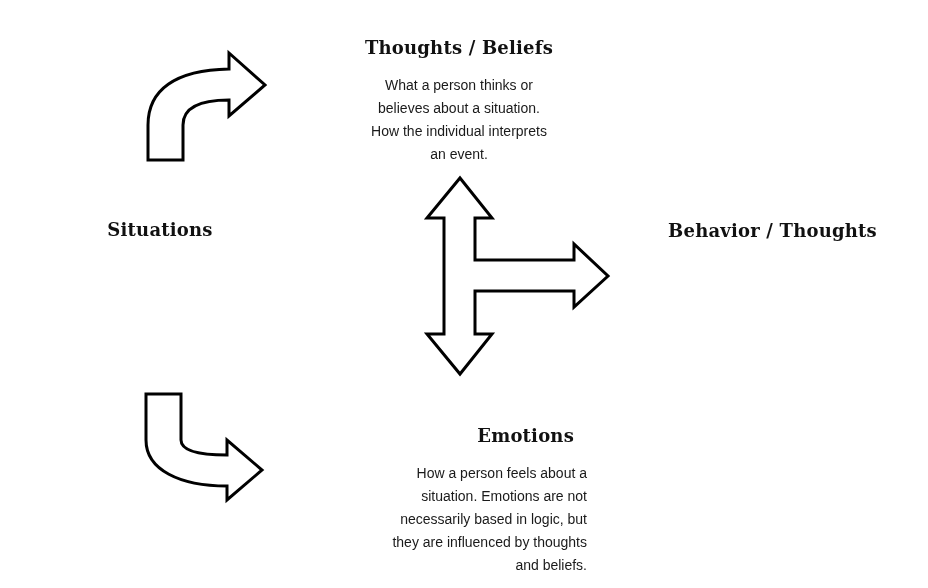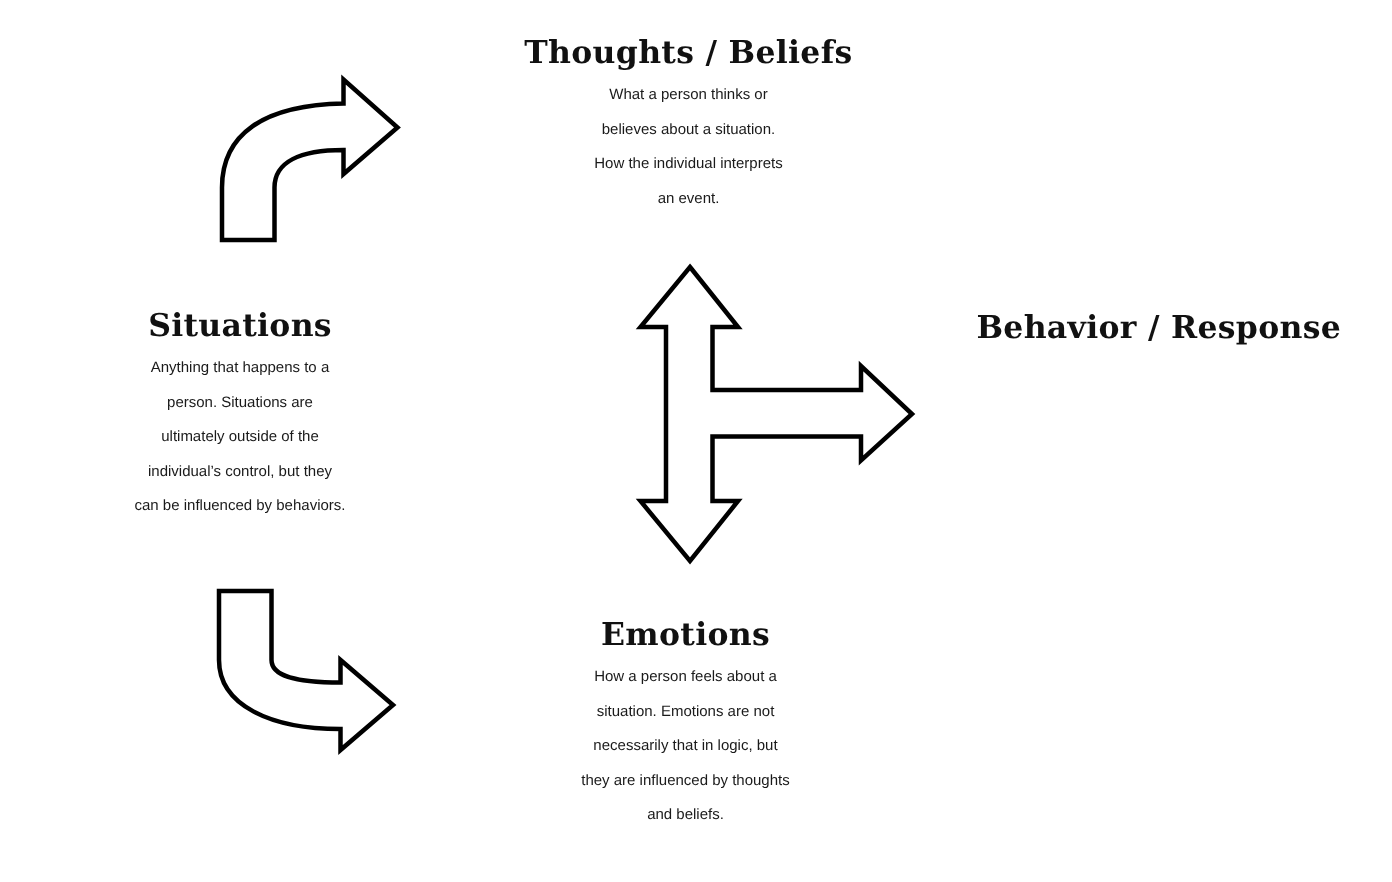--- a/index.html
+++ b/index.html
@@ -1,23 +1,23 @@
 <!DOCTYPE html>
 <html><head>
   <meta charset="utf-8">
   <style>
     html, body { margin: 0; padding: 0; background: #ffffff; }
     body { width: 928px; height: 588px; position: relative; overflow: hidden; font-family: "Liberation Sans", sans-serif; color: #1a1a1a; }
     .block { position: absolute; text-align: center; }
-    .block h2 { margin: 0; font-family: "DejaVu Serif", serif; font-weight: bold; font-size: 21px; letter-spacing: 0.2px; color: #111111; line-height: 26px; }
-    .block p { margin: 4px 0 0 0; font-size: 10px; line-height: 23px; color: #1a1a1a; white-space: pre-line; }
+    .block h2 { margin: 13px; font-family: "DejaVu Serif", serif; font-weight: bold; font-size: 18px; letter-spacing: 0.2px; color: #111111; line-height: 26px; }
+    .block p { margin: 4px 0 0 0; font-size: 14px; line-height: 23px; color: #1a1a1a; white-space: pre-line; }
     #thoughts { left: 329px; top: 22px; width: 260px; }
     #situation { left: 30px; top: 204px; width: 260px; }
     #behavior { left: 640px; top: 205px; width: 265px; }
-    #emotions { left: 327px; top: 410px; width: 260px; }
+    #emotions { left: 327px; top: 410px; width: 260px; text-align: right; }
     svg.arrows { position: absolute; left: 0; top: 0; }
     svg.arrows path { fill: #ffffff; stroke: #000000; stroke-width: 3; stroke-linejoin: miter; }
   </style>
 </head>
 <body>
 
 <svg class="arrows" width="928" height="588" viewBox="0 0 928 588">
 
   <path d="M148,160 L148,125 C148,90 175,70 229,69 L229,53 L265,85 L229,116 L229,100 C200,100 183,108 183,125 L183,160 Z"></path>
 
@@ -29,31 +29,26 @@
 <div class="block" id="thoughts">
   <h2>Thoughts / Beliefs</h2>
   <p>What a person thinks or
 believes about a situation.
 How the individual interprets
 an event.</p>
 </div>
 
 <div class="block" id="situation">
   <h2>Situations</h2>
-  <p>Anything that happens to a
-person. Situations are
-ultimately outside of the
-individual’s control, but they
-can be influenced by behaviors.</p>
 </div>
 
 <div class="block" id="behavior">
-  <h2>Behavior / Response</h2>
+  <h2>Behavior / Thoughts</h2>
 </div>
 
 <div class="block" id="emotions">
   <h2>Emotions</h2>
   <p>How a person feels about a
 situation. Emotions are not
-necessarily that in logic, but
+necessarily based in logic, but
 they are influenced by thoughts
 and beliefs.</p>
 </div>
 
 </body></html>

